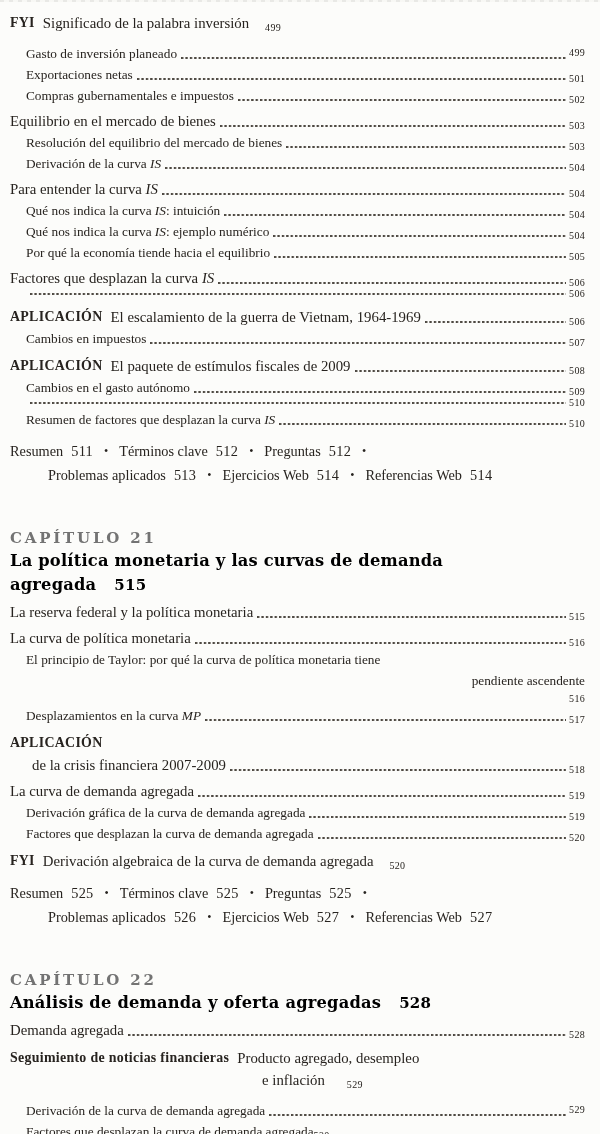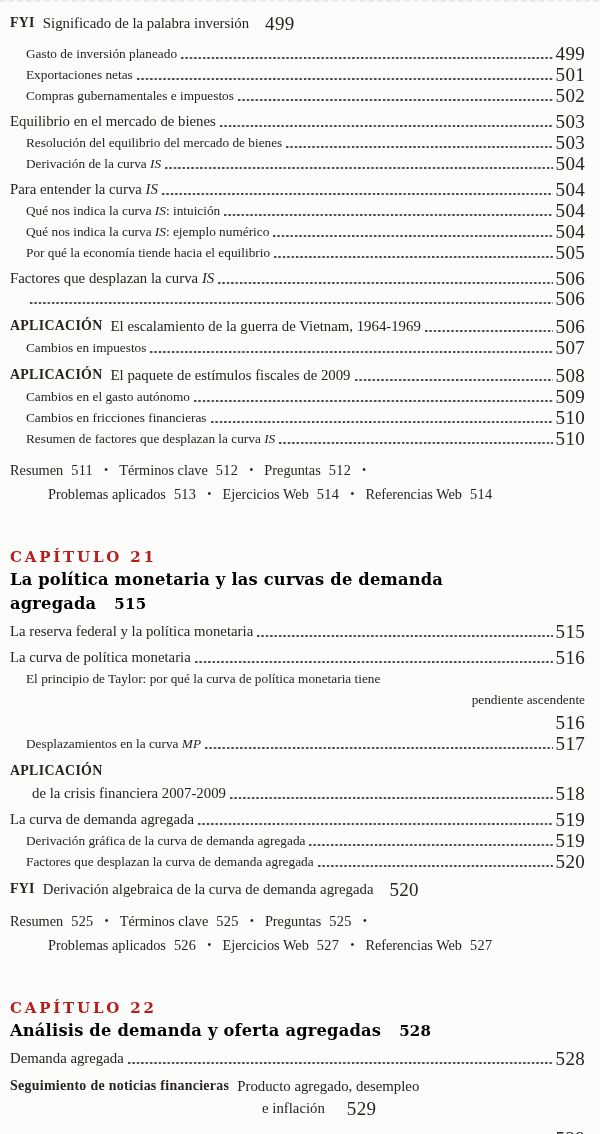--- a/index.html
+++ b/index.html
@@ -23,43 +23,43 @@
   .row{display:flex;align-items:flex-end;}
   .row .txt{white-space:normal;}
   .it{font-style:italic;}
 
   .leader{
     flex:1;min-width:18px;height:6px;
     align-self:flex-end;margin:0 3px 3px 4px;
     background-image:radial-gradient(circle at 1.2px 3px,#4d4841 1px,rgba(0,0,0,0) 1.4px);
     background-size:4.4px 6px;background-repeat:repeat-x;
   }
-  .pg{font-size:19px;letter-spacing:.3px;line-height:1;padding-bottom:1px;}
+  .pg{font-size:10px;letter-spacing:.3px;line-height:1;padding-bottom:1px;}
   .pg.inline{margin-left:16px;}
 
   .section{margin-top:4px;font-size:14.8px;line-height:22px;}
   .sub{margin-left:16px;font-size:13.3px;line-height:21px;}
-  .sub.gap-before{margin-top:9px;}
+  .sub.gap-before{margin-top:9px;align-items:center;}
   .wrap2-sub{margin-left:38px;flex-direction:column;}
   .feature{margin-top:6px;font-size:14.8px;line-height:22px;}
   .feature .flabel{font-weight:bold;font-size:13.9px;letter-spacing:.3px;margin-right:8px;}
   .wrap2-feature{margin-left:22px;font-size:14.8px;line-height:22px;}
   .wrap2-center{margin-left:252px;font-size:14.8px;line-height:22px;}
   .wrap2-center .pg.inline{margin-left:22px;}
 
   .endmatter{margin-top:9px;font-size:14.3px;}
   .endmatter .em-line{line-height:24px;}
   .endmatter .em-line2{margin-left:38px;}
   .endmatter .em-pg{margin-left:8px;letter-spacing:.3px;}
   .endmatter .bullet{margin:0 11px;font-size:12px;vertical-align:1px;}
 
   .chapter{margin-top:40px;}
   .ch-kicker{
     font-family:"DejaVu Serif", serif;font-weight:bold;
-    font-size:15px;letter-spacing:2.8px;line-height:22px;color:#b91c1c;
+    font-size:15px;letter-spacing:2.8px;line-height:22px;color:#737373;
   }
   .ch-title{
     font-family:"DejaVu Serif", serif;font-weight:bold;
     font-size:16.3px;letter-spacing:.2px;line-height:24px;
     margin-bottom:3px;color:#000000;
   }
   .ch-title .pg.inline{font-size:15px;margin-left:18px;font-weight:bold;}
 </style>
 </head>
 <body>
@@ -146,21 +146,20 @@
         <span class="txt"><span>El paquete de estímulos fiscales de 2009</span></span>
         <span class="leader"></span>
         <span class="pg">508</span>
       </div>
       <div class="row sub">
         <span class="txt"><span>Cambios en el gasto autónomo</span></span>
         <span class="leader"></span>
         <span class="pg">509</span>
       </div>
       <div class="row sub">
-        <span class="txt"><span>Cambios en fricciones financieras</span></span>
         <span class="leader"></span>
         <span class="pg">510</span>
       </div>
       <div class="row sub">
         <span class="txt"><span>Resumen de factores que desplazan la curva </span><span class="it">IS</span></span>
         <span class="leader"></span>
         <span class="pg">510</span>
       </div>
       <div class="endmatter">
         <div class="em-line"><span>Resumen</span><span class="em-pg">511</span><span class="bullet">•</span><span>Términos clave</span><span class="em-pg">512</span><span class="bullet">•</span><span>Preguntas</span><span class="em-pg">512</span><span class="bullet">•</span></div>

